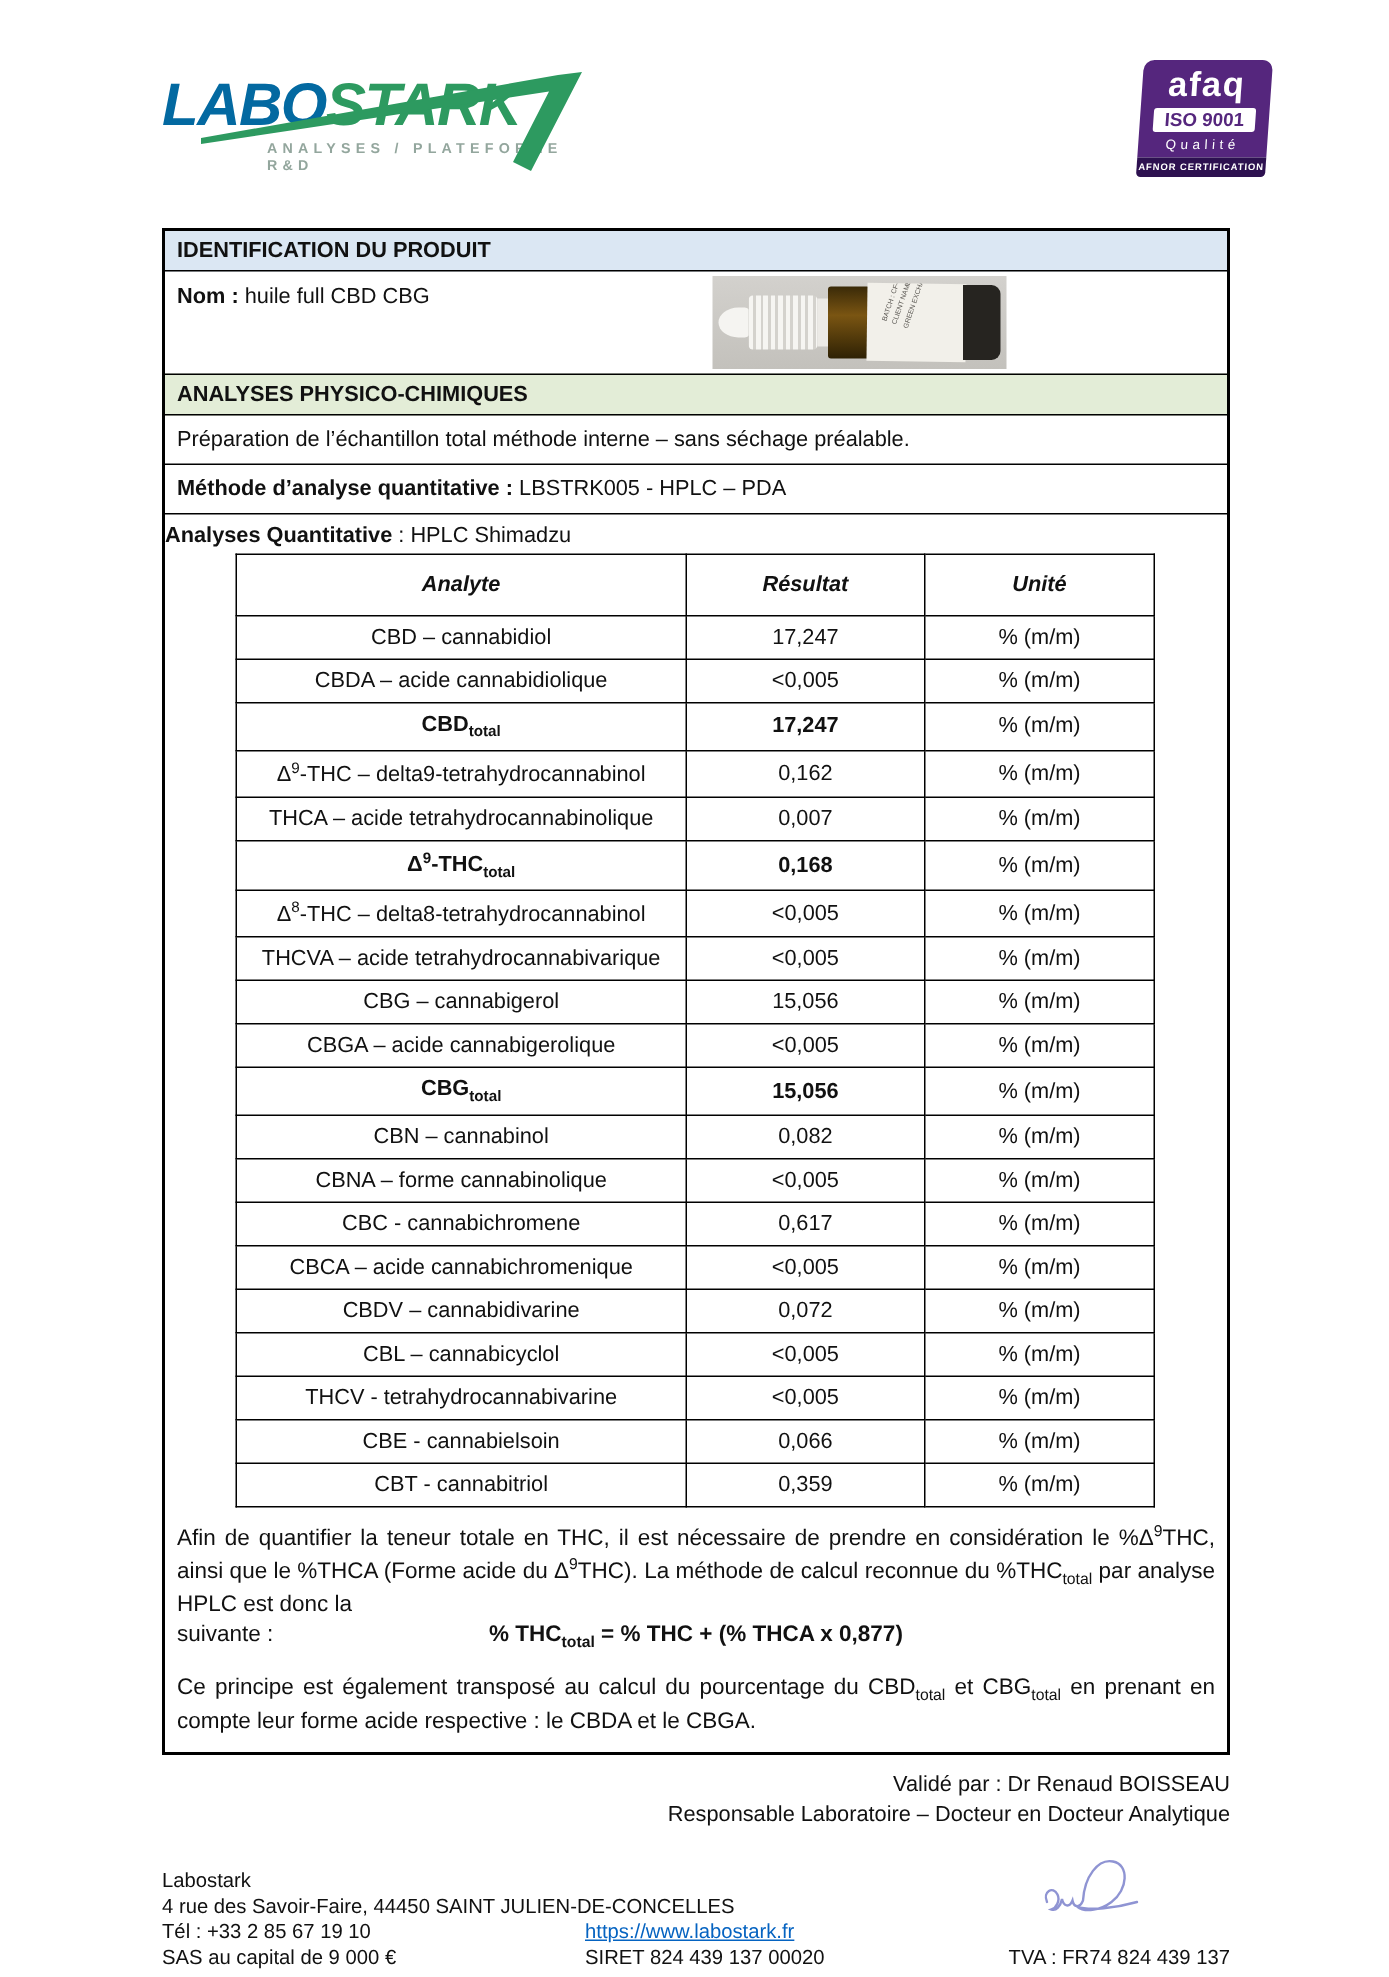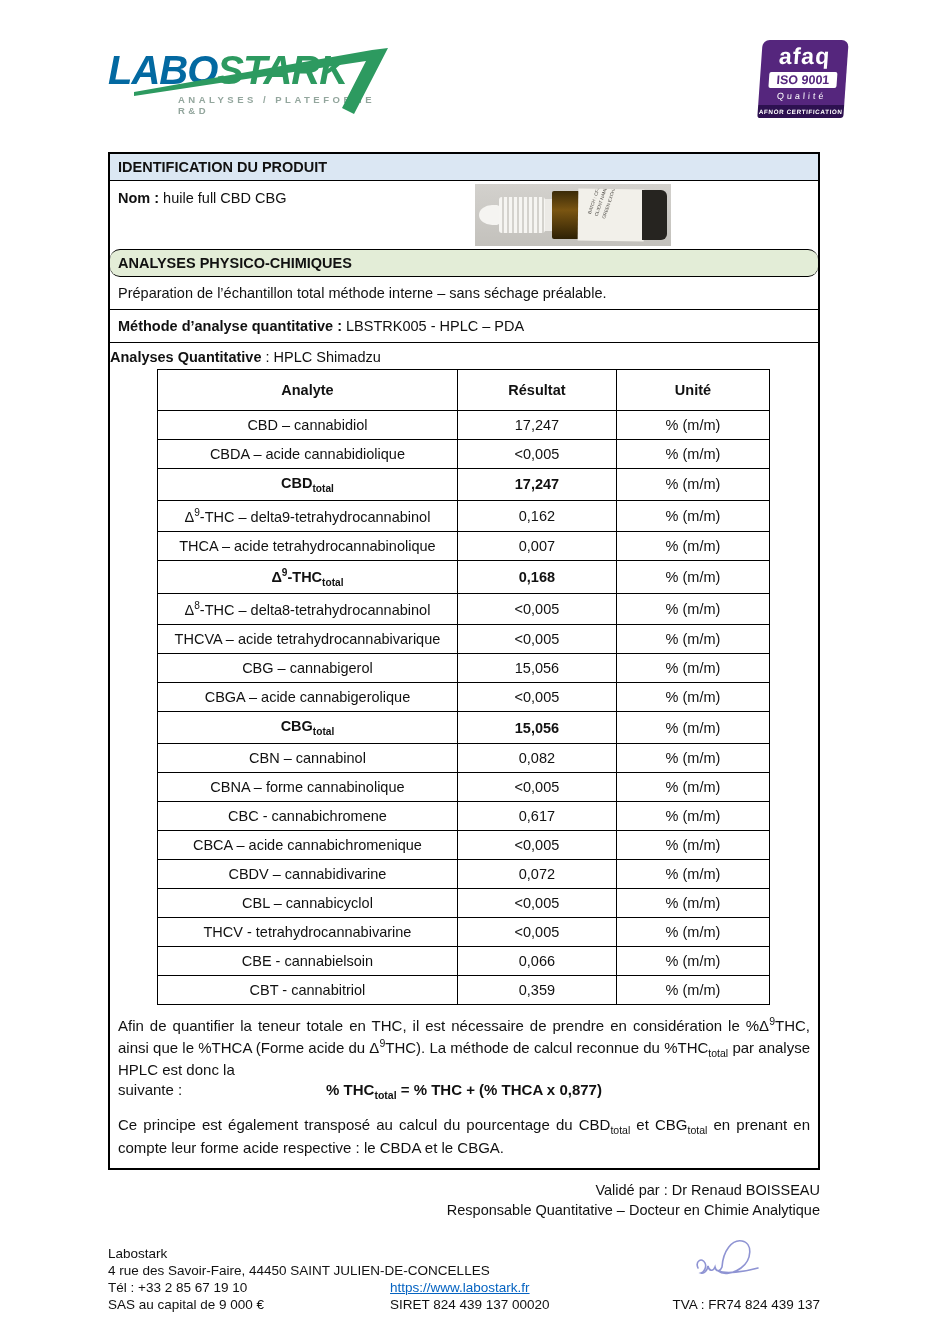--- a/index.html
+++ b/index.html
@@ -17,21 +17,21 @@
   .afaq-main{background:#55267d;border-radius:7px 7px 0 0;padding:5px 4px 4px;text-align:center;}
   .afaq-brand{color:#fff;font-weight:bold;font-size:23px;line-height:1;letter-spacing:1px;}
   .afaq-iso{background:#fff;color:#55267d;font-weight:bold;font-size:12.5px;margin:4px 5px 3px;padding:1px 0;border-radius:2px;}
   .afaq-quality{color:#fff;font-size:9px;letter-spacing:3px;}
   .afaq-strip{background:#2d1150;color:#fff;font-size:6.3px;font-weight:bold;text-align:center;
               letter-spacing:.6px;padding:3px 0;border-radius:0 0 3px 3px;}
   
   .doc{margin-left:108px;width:712px;border:2px solid #000;box-sizing:border-box;font-size:14.5px;}
   .sec-hdr{font-weight:bold;padding:5px 8px;border-bottom:1.5px solid #000;}
   .sec-hdr.blue{background:#dbe7f3;}
-  .sec-hdr.green{background:#e3edd7;border-top:1.5px solid #000;border-radius:10px;}
+  .sec-hdr.green{background:#e3edd7;border-top:1.5px solid #000;}
   .product-row{position:relative;height:68px;}
   .product-row p{margin:0;padding:9px 8px;}
   .row{padding:8px 8px;border-bottom:1.5px solid #000;}
   .b{font-weight:bold;}
   
   .photo{position:absolute;left:365px;top:3px;width:196px;height:62px;
          background:linear-gradient(180deg,#d3d1cd,#c3c1bc);overflow:hidden;}
   .bottle{position:absolute;top:5px;left:4px;height:52px;width:188px;}
   .tip{position:absolute;left:0;top:16px;width:22px;height:20px;background:#f5f4f1;border-radius:60% 20% 20% 60%/50% 30% 30% 50%;}
   .ribbed{position:absolute;left:20px;top:8px;width:46px;height:36px;border-radius:3px;
@@ -40,21 +40,21 @@
   .glass{position:absolute;left:73px;top:2px;width:28px;height:48px;background:linear-gradient(180deg,#3a2a08,#7a5512 40%,#2e2104);border-radius:2px;}
   .label{position:absolute;left:99px;top:0;width:66px;height:52px;background:#f2f0ea;transform:rotate(.8deg);overflow:hidden;}
   .label-text{position:absolute;left:8px;top:24px;transform:rotate(-72deg);transform-origin:left top;
               font-size:4.6px;color:#5a5752;white-space:nowrap;line-height:1.6;}
   .cap-end{position:absolute;left:163px;top:1px;width:25px;height:50px;background:#262420;border-radius:0 6px 6px 0;}
   
   .quant{padding:6px 0 10px;}
   .quant-title{margin:0 0 4px;padding:0 0;}
   table.analytes{border-collapse:collapse;margin-left:47px;width:613px;font-size:14.5px;}
   table.analytes th,table.analytes td{border:1.5px solid #000;text-align:center;}
-  table.analytes th{font-weight:bold;padding:12px 4px;}
+  table.analytes th{font-weight:bold;padding:12px 4px;font-style:italic;}
   table.analytes td{padding:6px 4px;}
   tr.total-row td:nth-child(1),tr.total-row td:nth-child(2){font-weight:bold;margin-top:28px;}
   sub{font-size:70%;}sup{font-size:70%;}
   .notes{margin:9px 8px 0;font-size:15px;line-height:1.34;}
   .notes p{margin:0;text-align:justify;}
   .formula-line{position:relative;text-align:center;font-weight:bold;margin:0 0 2px;}
   .formula-line .tail{position:absolute;left:0;font-weight:normal;}
   .notes .p2{margin-top:13px;}
   
   .validation{margin:10px 0 0 108px;width:712px;text-align:right;font-size:14.5px;line-height:1.4;}
@@ -257,21 +257,21 @@
           <span class="tail">suivante :</span>
           <span>% THC<sub>total</sub> = % THC + (% THCA x 0,877)</span>
         </div>
         <p class="p2">Ce principe est également transposé au calcul du pourcentage du CBD<sub>total</sub> et CBG<sub>total</sub> en prenant en compte leur forme acide respective : le CBDA et le CBGA.</p>
       </div>
     </div>
   </div>
 
   <div class="validation">
     <div>Validé par : Dr Renaud BOISSEAU</div>
-    <div>Responsable Quantitative – Docteur en Chimie Analytique</div>
+    <div>Responsable Laboratoire – Docteur en Docteur Analytique</div>
   </div>
 
   <div class="footer">
     <span class="f-company">Labostark</span>
     <span class="f-address">4 rue des Savoir-Faire, 44450 SAINT JULIEN-DE-CONCELLES</span>
     <span class="f-phone">Tél : +33 2 85 67 19 10</span>
     <span class="f-capital">SAS au capital de 9 000 €</span>
     <a href="#" class="f-website">https://www.labostark.fr</a>
     <span class="f-siret">SIRET 824 439 137 00020</span>
     <span class="f-tva">TVA : FR74 824 439 137</span>

